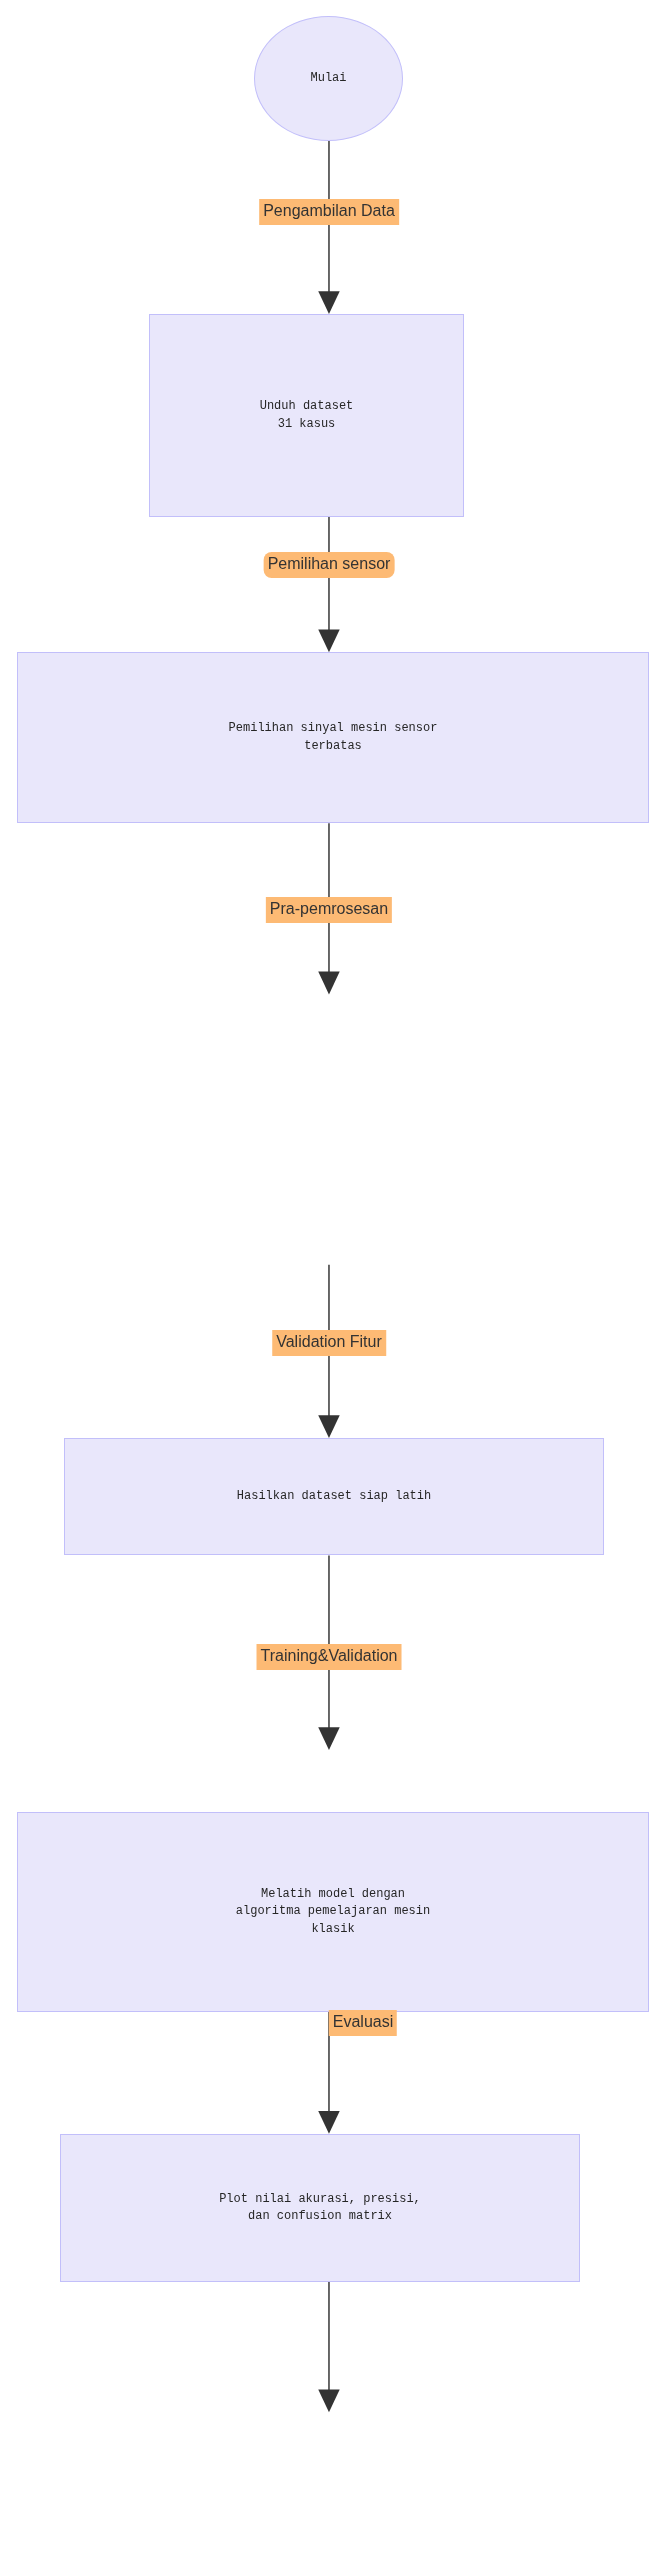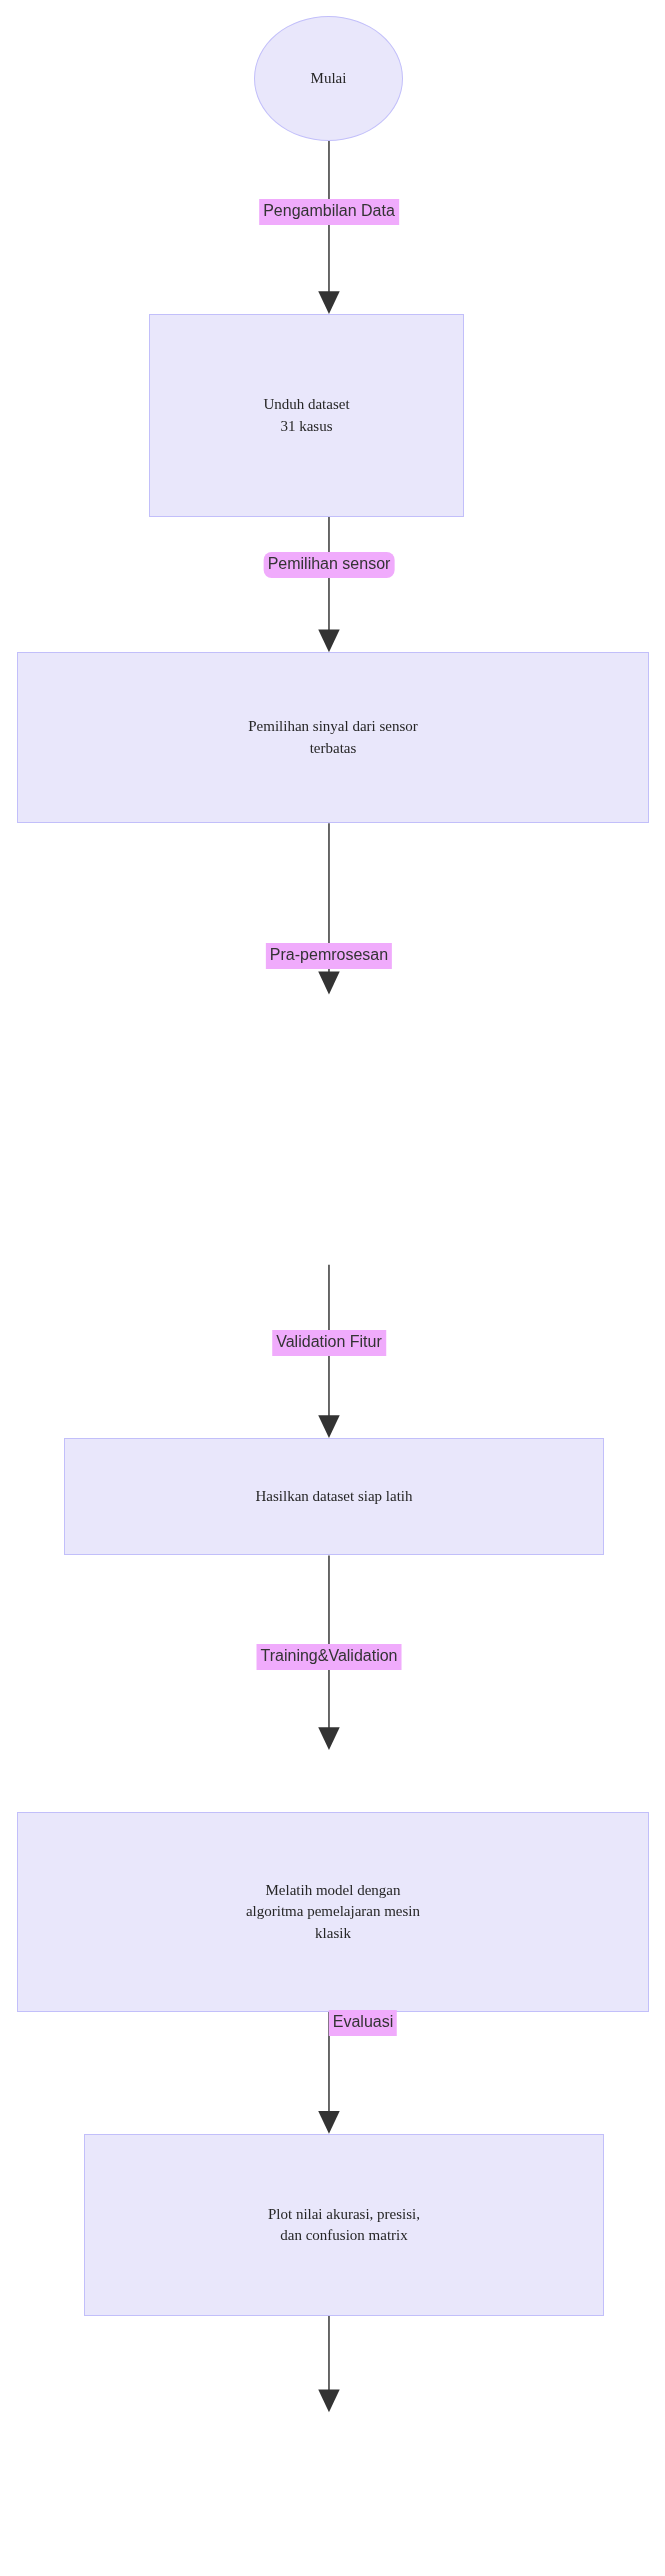--- a/index.html
+++ b/index.html
@@ -23,37 +23,37 @@
   .node {
     position: absolute;
     box-sizing: border-box;
     background: #e9e7fb;
     border: 1.3px solid #c2bffa;
     display: flex;
     align-items: center;
     justify-content: center;
     text-align: center;
     color: #262626;
-    font-size: 15px;
+    font-size: 12px;
     line-height: 1.42;
-    font-family: Liberation Serif, serif;
+    font-family: Liberation Mono, monospace;
     white-space: pre-line;
   }
   .node-terminator {
     border-radius: 50%;
   }
   .node-label {
     display: block;
     width: 100%;
     padding: 0 6.7px;
     box-sizing: border-box;
   }
   .edge-label {
     position: absolute;
-    background: #f0abfc;
+    background: #fdba74;
     color: #333333;
     font-size: 16px;
     line-height: 1.18;
     padding: 2.7px 4px 4px 4px;
     box-sizing: border-box;
     white-space: nowrap;
     transform: translateX(-50%);
     font-family: "Liberation Sans", sans-serif;
   }
   svg.edges {
@@ -118,46 +118,46 @@
   <div class="node node-terminator" style="left:254px; top:16px; width:149px; height:125px;">
     <span class="node-label">Mulai</span>
   </div>
 
   <div class="node" style="left:149px; top:314px; width:315px; height:203px;">
     <span class="node-label">Unduh dataset
 31 kasus</span>
   </div>
 
   <div class="node" style="left:17px; top:652px; width:632px; height:171px;">
-    <span class="node-label">Pemilihan sinyal dari sensor
+    <span class="node-label">Pemilihan sinyal mesin sensor
 terbatas</span>
   </div>
 
 
   <div class="node" style="left:64px; top:1438px; width:540px; height:117px;">
     <span class="node-label">Hasilkan dataset siap latih</span>
   </div>
 
   <div class="node" style="left:17px; top:1812px; width:632px; height:200px;">
     <span class="node-label">Melatih model dengan
 algoritma pemelajaran mesin
 klasik</span>
   </div>
 
-  <div class="node" style="left:84px; top:2134px; width:520px; height:182px;">
+  <div class="node" style="left:60px; top:2134px; width:520px; height:148px;">
     <span class="node-label">Plot nilai akurasi, presisi,
 dan confusion matrix</span>
   </div>
 
 
   <div class="edge-label" style="left:329px; top:199px;">Pengambilan Data</div>
 
   <div class="edge-label" style="left:329px; top:552px;border-radius:8px;">Pemilihan sensor</div>
 
-  <div class="edge-label" style="left:329px; top:943px;text-align:center;">Pra-pemrosesan</div>
+  <div class="edge-label" style="left:329px; top:897px;text-align:center;">Pra-pemrosesan</div>
 
   <div class="edge-label" style="left:329px; top:1330px;">Validation Fitur</div>
 
   <div class="edge-label" style="left:329px; top:1644px;">Training&amp;Validation</div>
 
   <div class="edge-label" style="left:329px; top:2010px;margin-left:34px;">Evaluasi</div>
 
 </div>
 
 

